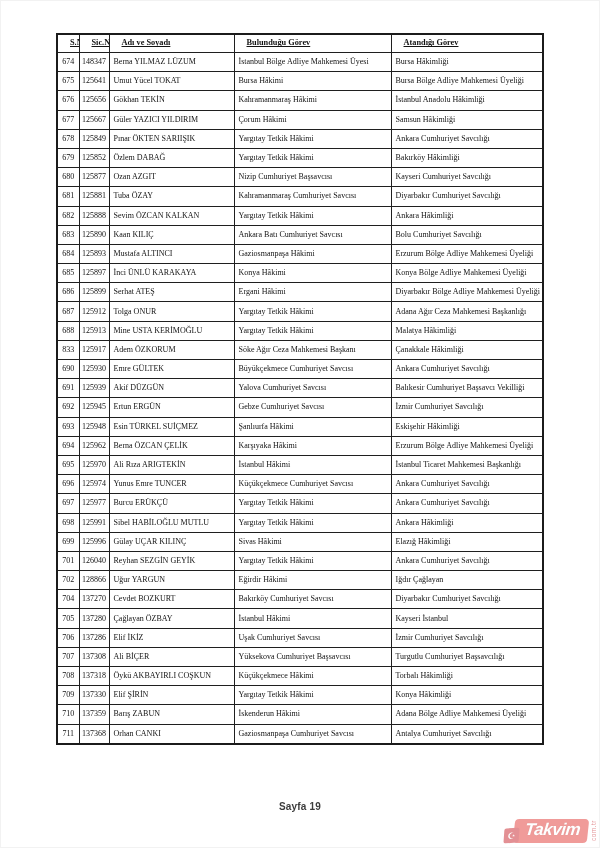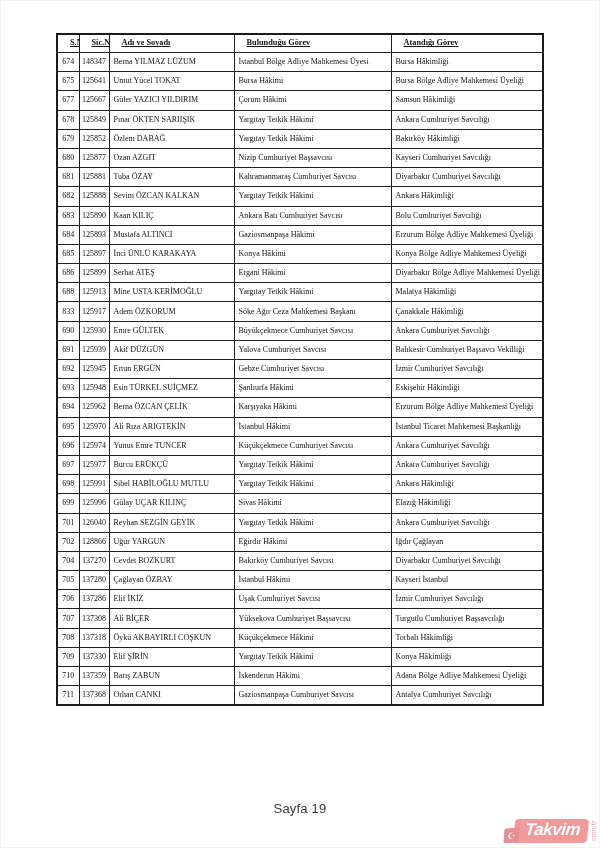--- a/index.html
+++ b/index.html
@@ -42,23 +42,24 @@
     height: 17px;
     padding-left: 12px;
   }
   td.c-num { text-align: center; padding: 0 1px; }
   .footer {
     position: absolute;
     top: 801px; left: 0;
     width: 100%;
     text-align: center;
     font-family: "Liberation Sans", sans-serif;
-    font-size: 13px;
+    font-size: 10px;
     color: #3c3c3c;
     letter-spacing: 0.2px;
+    font-weight: bold;
   }
   .watermark {
     position: absolute;
     right: 3px; top: 816px;
     height: 30px;
     display: flex;
     align-items: center;
     opacity: 0.5;
   }
   .wm-flag {
@@ -131,20 +132,27 @@
       <td>Bursa Hâkimliği</td>
     </tr>
         <tr>
       <td class="c-num">675</td>
       <td class="c-num">125641</td>
       <td>Umut Yücel TOKAT</td>
       <td>Bursa Hâkimi</td>
       <td>Bursa Bölge Adliye Mahkemesi Üyeliği</td>
     </tr>
         <tr>
+      <td class="c-num">676</td>
+      <td class="c-num">125656</td>
+      <td>Gökhan TEKİN</td>
+      <td>Kahramanmaraş Hâkimi</td>
+      <td>İstanbul Anadolu Hâkimliği</td>
+    </tr>
+        <tr>
       <td class="c-num">677</td>
       <td class="c-num">125667</td>
       <td>Güler YAZICI YILDIRIM</td>
       <td>Çorum Hâkimi</td>
       <td>Samsun Hâkimliği</td>
     </tr>
         <tr>
       <td class="c-num">678</td>
       <td class="c-num">125849</td>
       <td>Pınar ÖKTEN SARIIŞIK</td>
@@ -199,20 +207,27 @@
       <td>İnci ÜNLÜ KARAKAYA</td>
       <td>Konya Hâkimi</td>
       <td>Konya Bölge Adliye Mahkemesi Üyeliği</td>
     </tr>
         <tr>
       <td class="c-num">686</td>
       <td class="c-num">125899</td>
       <td>Serhat ATEŞ</td>
       <td>Ergani Hâkimi</td>
       <td>Diyarbakır Bölge Adliye Mahkemesi Üyeliği</td>
+    </tr>
+        <tr>
+      <td class="c-num">687</td>
+      <td class="c-num">125912</td>
+      <td>Tolga ONUR</td>
+      <td>Yargıtay Tetkik Hâkimi</td>
+      <td>Adana Ağır Ceza Mahkemesi Başkanlığı</td>
     </tr>
         <tr>
       <td class="c-num">688</td>
       <td class="c-num">125913</td>
       <td>Mine USTA KERİMOĞLU</td>
       <td>Yargıtay Tetkik Hâkimi</td>
       <td>Malatya Hâkimliği</td>
     </tr>
         <tr>
       <td class="c-num">833</td>

